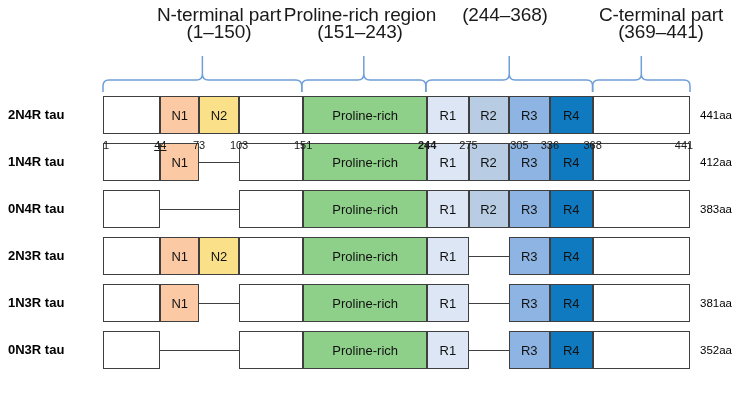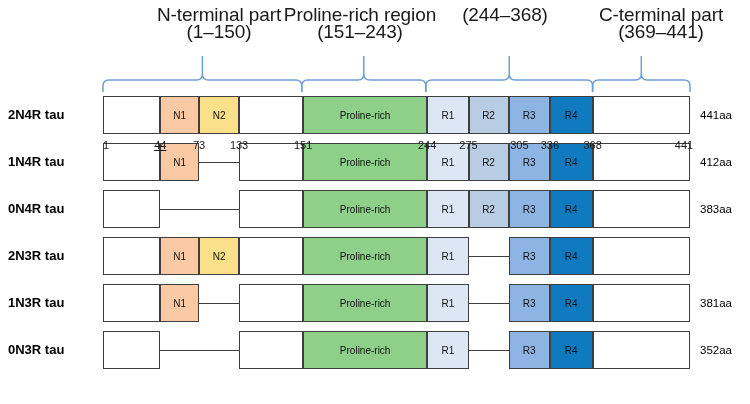--- a/index.html
+++ b/index.html
@@ -66,21 +66,21 @@
   }
   .seg {
     position: absolute;
     top: 0;
     height: 38px;
     box-sizing: border-box;
     border: 1.6px solid #3f3f3f;
     display: flex;
     align-items: center;
     justify-content: center;
-    font-size: 10px;
+    font-size: 13px;
     color: #111;
     overflow: hidden;
     white-space: nowrap;
   }
   .seg.empty { background: #ffffff; }
   .connector {
     position: absolute;
     height: 0;
     border-top: 1.6px solid #3f3f3f;
     top: 19px;
@@ -285,21 +285,21 @@
         <div class="seg empty" style="left: 592.611px; width: 97.3886px; background: rgb(255, 255, 255);"></div>
       </div>
       <div class="row-aa">352aa</div>
     </div>
   </div>
 
 <div id="ticks">
     <div class="tick-num" style="left: 86px; width: 40px;">1</div>
     <div class="tick-num" style="left: 140.366px; width: 40px; text-decoration: underline;">44</div>
     <div class="tick-num" style="left: 179.055px; width: 40px;">73</div>
-    <div class="tick-num" style="left: 219.077px; width: 40px;">133</div>
+    <div class="tick-num" style="left: 219.077px; width: 40px;">103</div>
     <div class="tick-num" style="left: 283.114px; width: 40px;">151</div>
-    <div class="tick-num" style="left: 407.184px; width: 40px;">244</div>
+    <div class="tick-num" style="left: 407.184px; width: 40px; font-weight: bold;">244</div>
     <div class="tick-num" style="left: 448.541px; width: 40px;">275</div>
     <div class="tick-num" style="left: 488.564px; width: 40px; text-align: right;">305</div>
     <div class="tick-num" style="left: 529.92px; width: 40px;">336</div>
     <div class="tick-num" style="left: 572.611px; width: 40px;">368</div>
     <div class="tick-num" style="left: 664px; width: 40px;">441</div>
   </div>
 
 </body></html>

